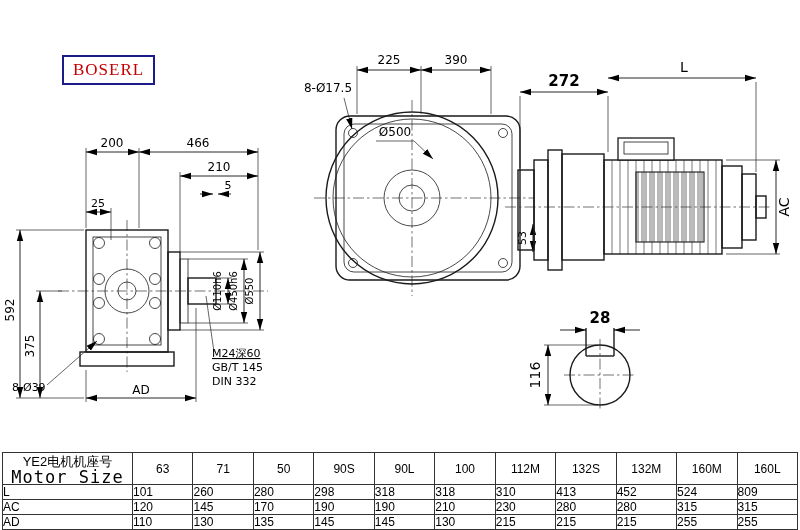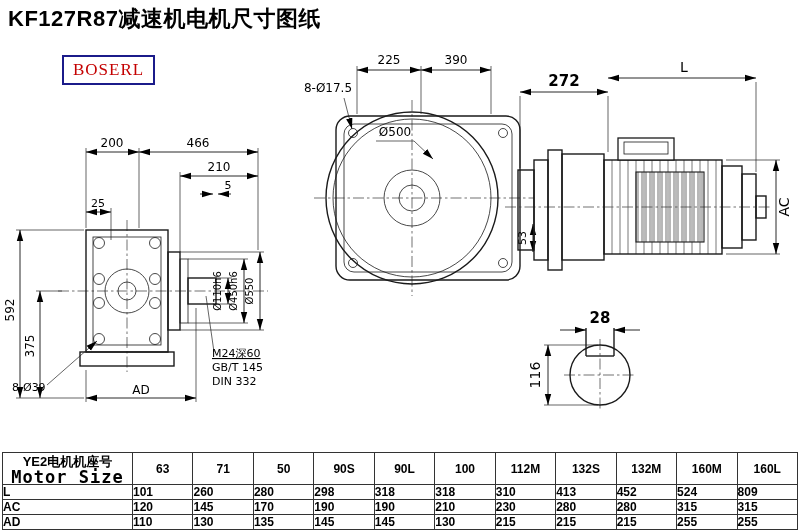--- a/index.html
+++ b/index.html
@@ -12,21 +12,21 @@
   svg.drawing { position:absolute; top:0; left:0; }
   svg text { font-family:"DejaVu Sans","Liberation Sans",sans-serif; fill:#000; font-size:12px; }
   .o { fill:none; stroke:#1a1a1a; stroke-width:1.4; }
   .t { fill:none; stroke:#1a1a1a; stroke-width:0.8; }
   .e { fill:none; stroke:#222; stroke-width:0.7; }
   .d { fill:none; stroke:#111; stroke-width:0.9; }
   .c { fill:none; stroke:#333; stroke-width:0.7; stroke-dasharray:11 3 2.5 3; }
   .wf { fill:#fff; stroke:#1a1a1a; stroke-width:1.3; }
   .tx10 { font-size:10px; } .tx11 { font-size:11px; } .tx14 { font-size:14px; } .tx15b { font-size:15px; font-weight:bold; }
   .dim-table { position:absolute; top:452px; left:2px; width:796px; border-collapse:collapse; table-layout:fixed; background:#fff; }
-  .dim-table th, .dim-table td { border:1px solid #333; vertical-align:middle; font-weight:bold; font-size:12px; padding:0; height:15px; }
+  .dim-table th, .dim-table td { border:1px solid #333; vertical-align:middle; font-weight:normal; font-size:12px; padding:0; height:15px; }
   .dim-table col.c0 { width:130px; }
   .dim-table tr.hdr th { height:32px; }
   .dim-table .cn { font-size:13px; line-height:16px; }
   .dim-table .en { font-family:"DejaVu Sans Mono","Liberation Mono",monospace; font-size:17px; letter-spacing:1px; line-height:14px; }
 </style>
 </head>
 <body>
 
 <div class="page">
 
@@ -191,21 +191,20 @@
       <line class="d" x1="640" y1="330" x2="614" y2="330" marker-end="url(#ar)"></line>
       <text class="tx15b" x="600" y="323" text-anchor="middle">28</text>
 
       <line class="e" x1="544" y1="345" x2="598" y2="345"></line>
       <line class="e" x1="544" y1="405" x2="598" y2="405"></line>
       <line class="d" x1="548" y1="345" x2="548" y2="405" marker-start="url(#ar)" marker-end="url(#ar)"></line>
       <text class="tx14" transform="rotate(-90 540 375)" x="540" y="375" text-anchor="middle">116</text>
     </g>
   </svg>
 
-  <div class="title">KF127R87减速机电机尺寸图纸</div>
 
   <div class="logo">
     <span class="logo-text">BOSERL</span>
   </div>
 
   <table class="dim-table">
     <colgroup>
       <col class="c0">
         <col>
         <col>

